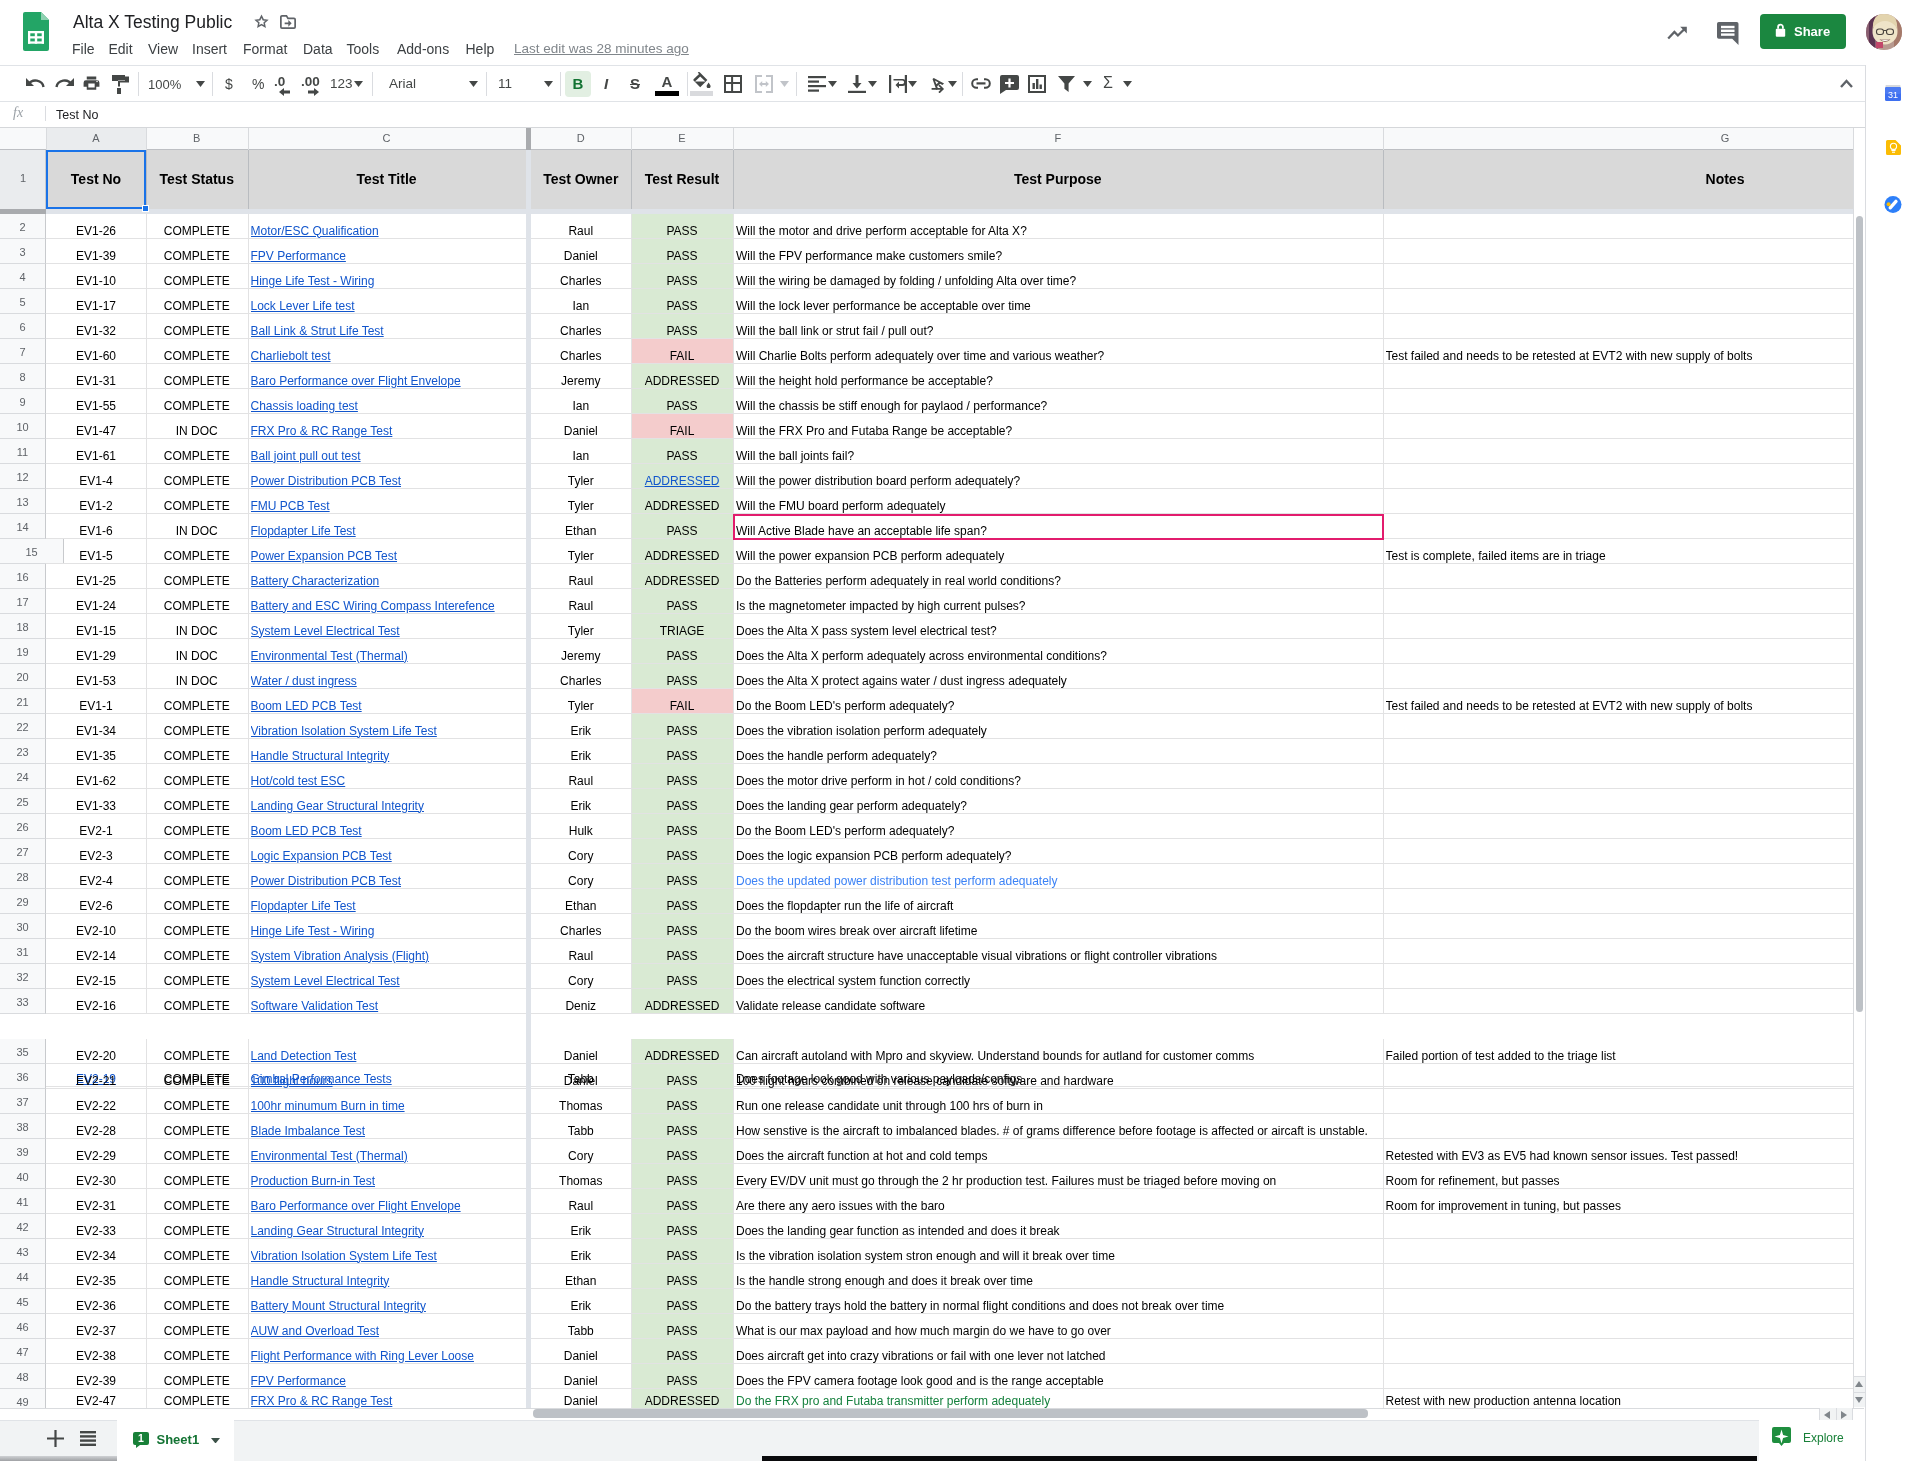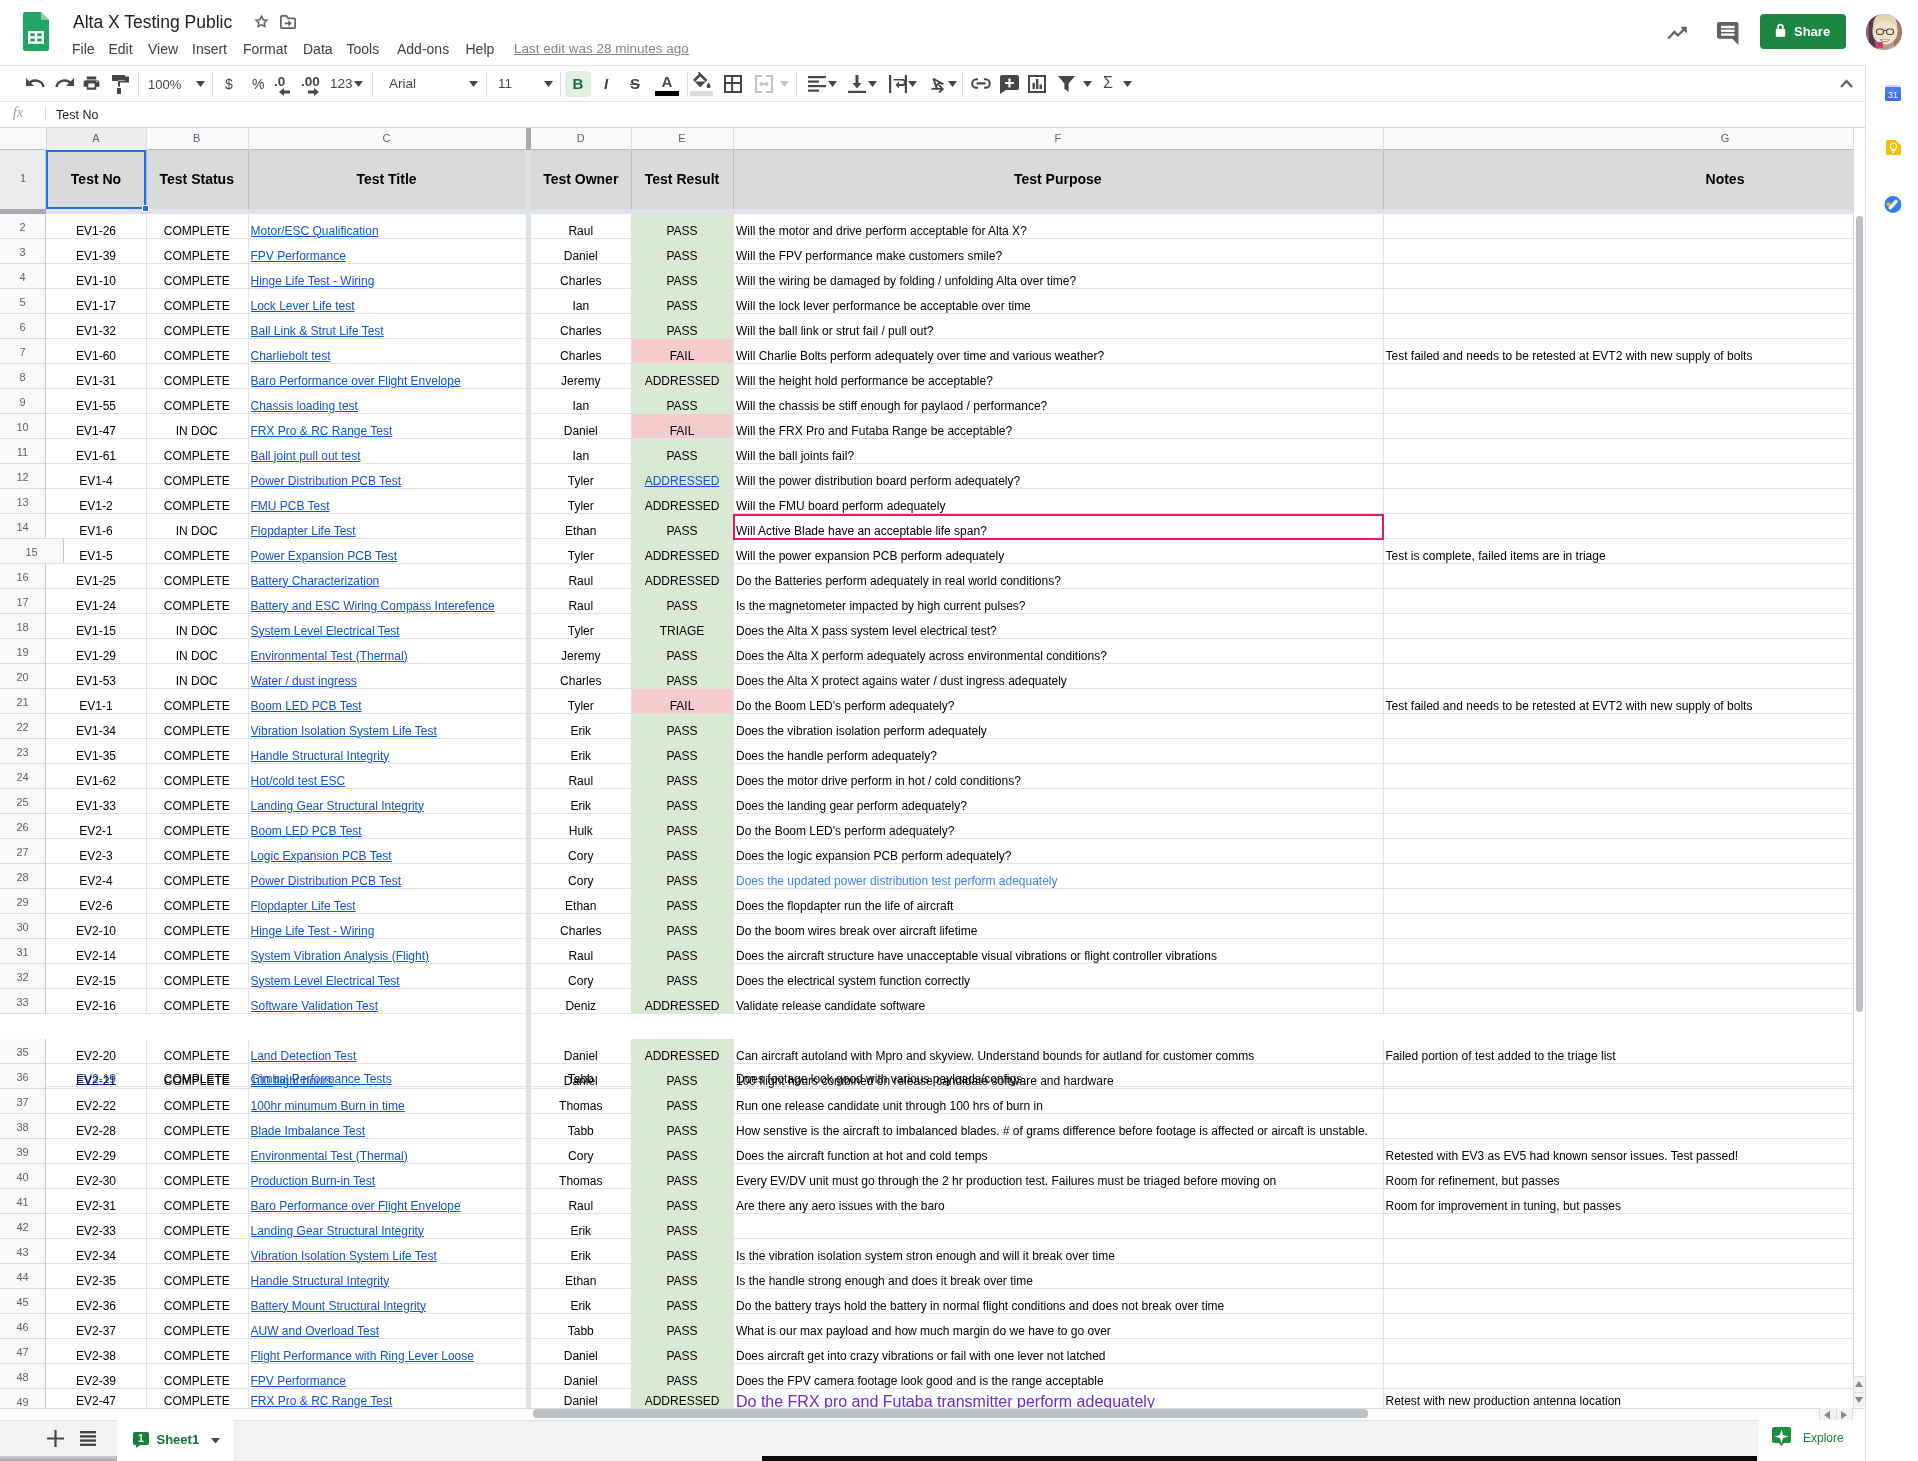--- a/index.html
+++ b/index.html
@@ -908,20 +908,21 @@
     <div class="abs" style="left:46.0px;top:24px;width:1807.0px;height:1px;background:#e2e2e3"></div>
   </div>
 <div class="abs" style="left:0;top:1213.5px;width:1853.0px;height:25.0px;overflow:hidden">
     <div class="abs ctr" style="left:0;top:0;width:46.0px;height:25px;background:rgba(248,249,250,0.99);border-right:1px solid #c8cacd;border-bottom:1px solid #d9dbde;line-height:26px;font-size:11px;color:#5f6368">42</div>
     <div class="abs" style="left:631.0px;top:0;width:102.0px;height:25px;background:#d9ead3"></div>
     <div class="abs ctr" style="left:46.0px;width:100.0px;top:5px;line-height:25px;font-size:12px;color:#000">EV2-33</div>
     <div class="abs ctr" style="left:146.0px;width:101.5px;top:5px;line-height:25px;font-size:12px;color:#000">COMPLETE</div>
     <div class="abs" style="left:250.5px;width:274.0px;top:5px;line-height:25px;font-size:12px;color:#1155cc;text-decoration:underline;white-space:nowrap;overflow:hidden">Landing Gear Structural Integrity</div>
     <div class="abs ctr" style="left:530.5px;width:100.5px;top:5px;line-height:25px;font-size:12px;color:#000">Erik</div>
     <div class="abs ctr" style="left:631.0px;width:102.0px;top:5px;line-height:25px;font-size:12px;color:#000">PASS</div>
+    <div class="abs" style="left:736.0px;width:645.5px;top:5px;line-height:25px;font-size:12px;color:#000;white-space:nowrap;overflow:hidden">Does the landing gear function as intended and does it break</div>
     <div class="abs" style="left:146.0px;top:0;width:1px;height:25px;background:#e2e2e3"></div>
     <div class="abs" style="left:247.5px;top:0;width:1px;height:25px;background:#e2e2e3"></div>
     <div class="abs" style="left:631.0px;top:0;width:1px;height:25px;background:#e2e2e3"></div>
     <div class="abs" style="left:733.0px;top:0;width:1px;height:25px;background:#e2e2e3"></div>
     <div class="abs" style="left:1382.5px;top:0;width:1px;height:25px;background:#e2e2e3"></div>
     <div class="abs" style="left:46.0px;top:24px;width:1807.0px;height:1px;background:#e2e2e3"></div>
   </div>
 <div class="abs" style="left:0;top:1238.5px;width:1853.0px;height:25.0px;overflow:hidden">
     <div class="abs ctr" style="left:0;top:0;width:46.0px;height:25px;background:rgba(248,249,250,0.99);border-right:1px solid #c8cacd;border-bottom:1px solid #d9dbde;line-height:26px;font-size:11px;color:#5f6368">43</div>
     <div class="abs" style="left:631.0px;top:0;width:102.0px;height:25px;background:#d9ead3"></div>
@@ -1019,21 +1020,21 @@
     <div class="abs" style="left:46.0px;top:24px;width:1807.0px;height:1px;background:#e2e2e3"></div>
   </div>
 <div class="abs" style="left:0;top:1388.5px;width:1853.0px;height:19.0px;overflow:hidden">
     <div class="abs ctr" style="left:0;top:0;width:46.0px;height:25px;background:rgba(248,249,250,0.99);border-right:1px solid #c8cacd;border-bottom:1px solid #d9dbde;line-height:26px;font-size:11px;color:#5f6368">49</div>
     <div class="abs" style="left:631.0px;top:0;width:102.0px;height:25px;background:#d9ead3"></div>
     <div class="abs ctr" style="left:46.0px;width:100.0px;top:0px;line-height:25px;font-size:12px;color:#000">EV2-47</div>
     <div class="abs ctr" style="left:146.0px;width:101.5px;top:0px;line-height:25px;font-size:12px;color:#000">COMPLETE</div>
     <div class="abs" style="left:250.5px;width:274.0px;top:0px;line-height:25px;font-size:12px;color:#1155cc;text-decoration:underline;white-space:nowrap;overflow:hidden">FRX Pro &amp; RC Range Test</div>
     <div class="abs ctr" style="left:530.5px;width:100.5px;top:0px;line-height:25px;font-size:12px;color:#000">Daniel</div>
     <div class="abs ctr" style="left:631.0px;width:102.0px;top:0px;line-height:25px;font-size:12px;color:#000">ADDRESSED</div>
-    <div class="abs" style="left:736.0px;width:645.5px;top:0px;line-height:25px;font-size:16px;color:#6d28d9;white-space:nowrap;overflow:hidden">Do the FRX pro and Futaba transmitter perform adequately</div>
+    <div class="abs" style="left:736.0px;width:645.5px;top:0px;line-height:25px;font-size:12px;color:#15803d;white-space:nowrap;overflow:hidden">Do the FRX pro and Futaba transmitter perform adequately</div>
     <div class="abs" style="left:1385.5px;width:466.5px;top:0px;line-height:25px;font-size:12px;color:#000;white-space:nowrap;overflow:hidden">Retest with new production antenna location</div>
     <div class="abs" style="left:146.0px;top:0;width:1px;height:25px;background:#e2e2e3"></div>
     <div class="abs" style="left:247.5px;top:0;width:1px;height:25px;background:#e2e2e3"></div>
     <div class="abs" style="left:631.0px;top:0;width:1px;height:25px;background:#e2e2e3"></div>
     <div class="abs" style="left:733.0px;top:0;width:1px;height:25px;background:#e2e2e3"></div>
     <div class="abs" style="left:1382.5px;top:0;width:1px;height:25px;background:#e2e2e3"></div>
   </div>
 <div class="abs" style="left:525.5px;top:128px;width:5.0px;height:22px;background:#a9abae"></div>
 <div class="abs" style="left:525.5px;top:150px;width:5.0px;height:1257.5px;background:#dfe3e9"></div>
 <div class="abs" style="left:0;top:209.0px;width:46.0px;height:4.5px;background:#a9abae"></div>

